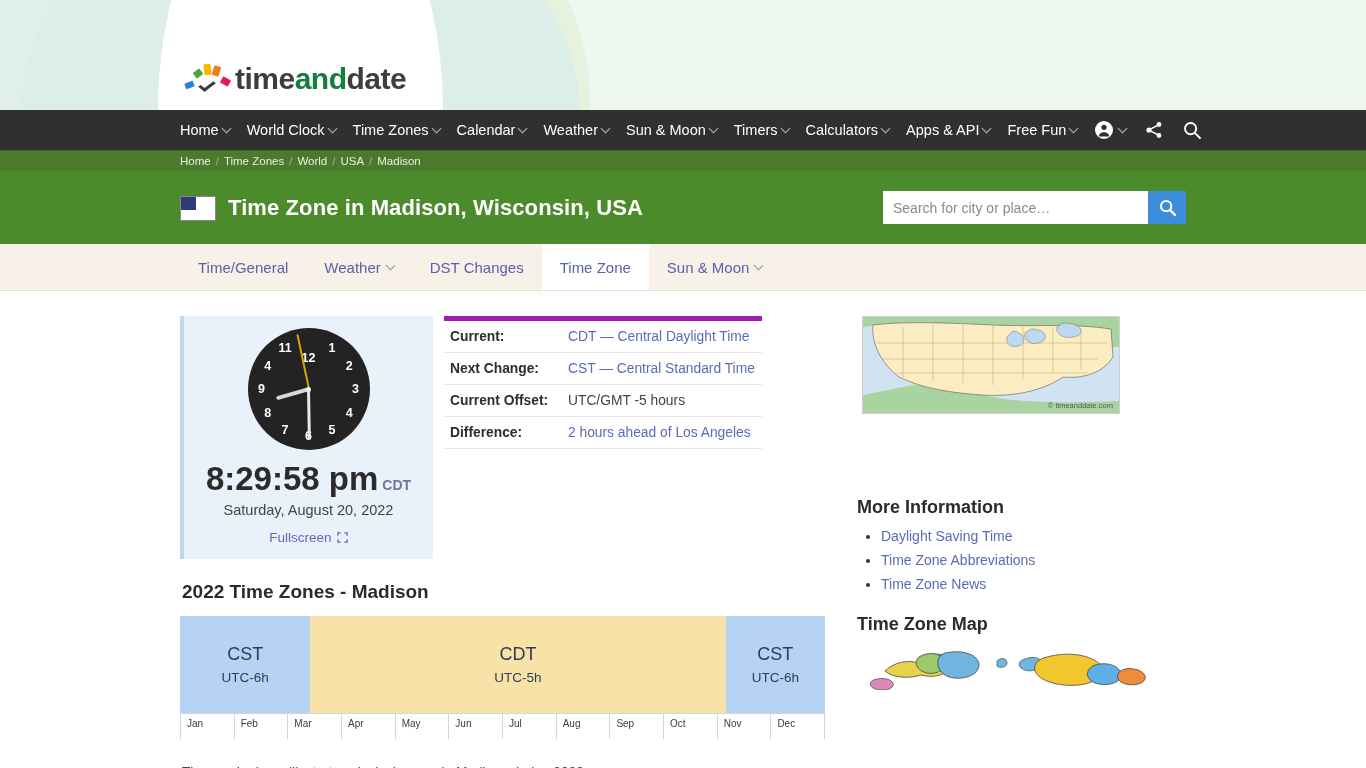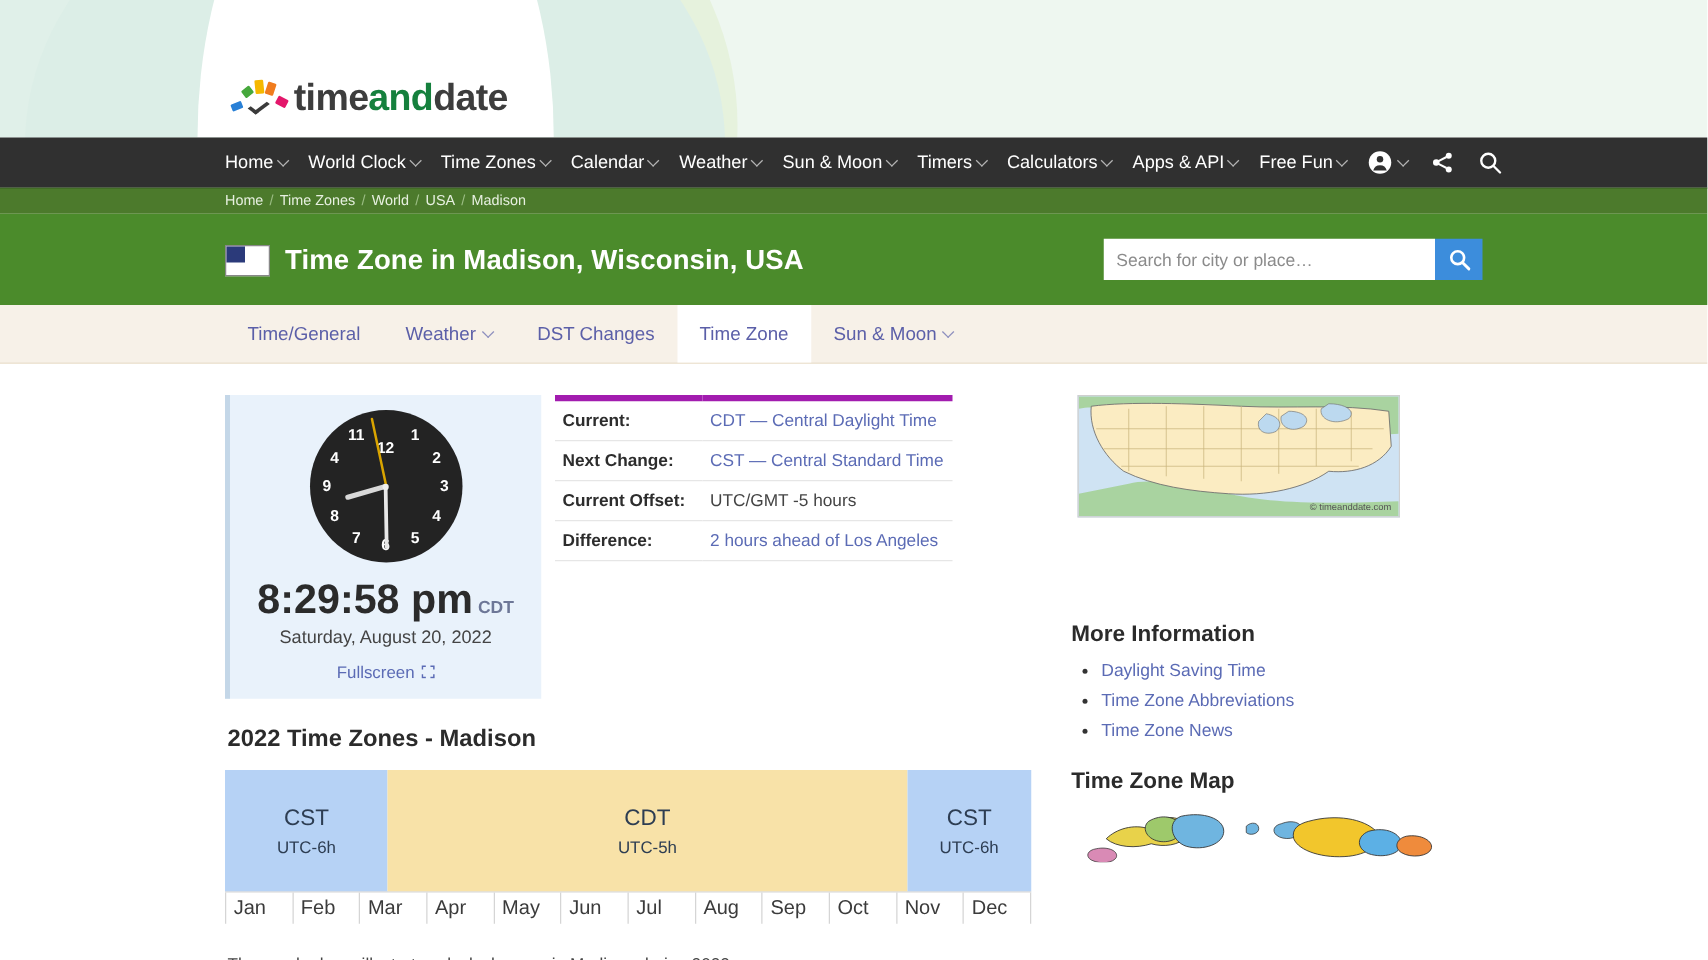--- a/index.html
+++ b/index.html
@@ -269,21 +269,21 @@
     align-items: center; justify-content: center;
     font-size: 16px; color: #2d3d52;
   }
   .tzbar .abbr { font-size: 18px; }
   .tzbar .off { font-size: 13.5px; margin-top: 5px; }
   .tzbar.cst { background: #b6d2f5; }
   .tzbar.cdt { background: #f8e2a8; }
   .tzmonths { display: flex; border-top: 1px solid #d5d5d5; }
   .tzmonths div {
     flex: 1;
-    font-size: 16px;
+    font-size: 10px;
     color: #3b3b3b;
     padding: 4px 0 4px 6px;
     border-right: 1px solid #d5d5d5;
     height: 25px;
   }
   .tzmonths div:first-child { border-left: 1px solid #d5d5d5; }
   .graphnote { font-size: 13.7px; color: #444; margin-top: 25px; margin-left: 2px; }
 
   
   .usmap {

